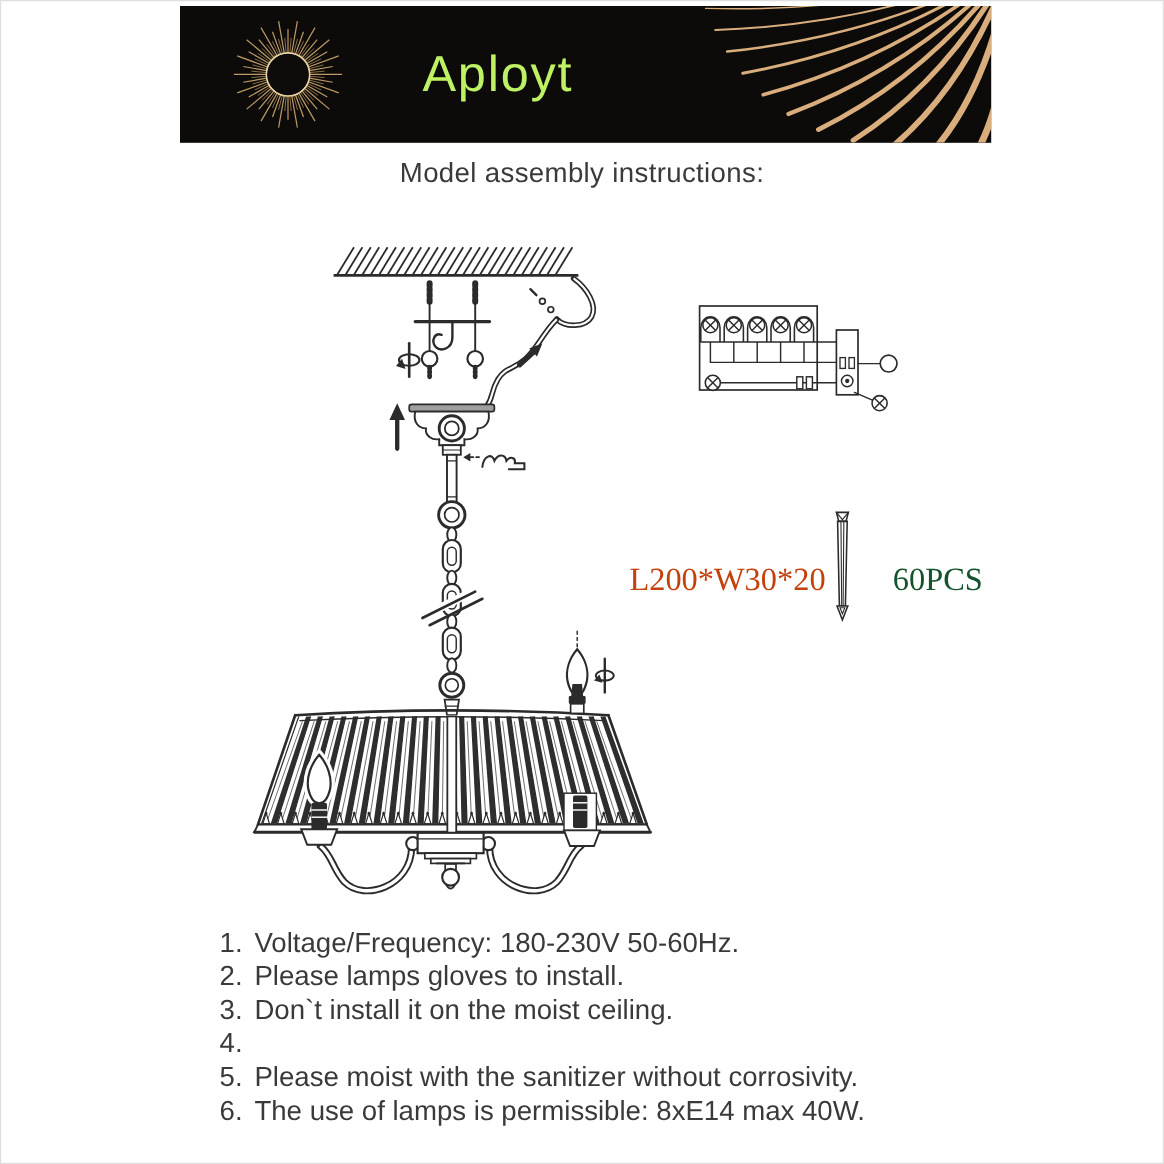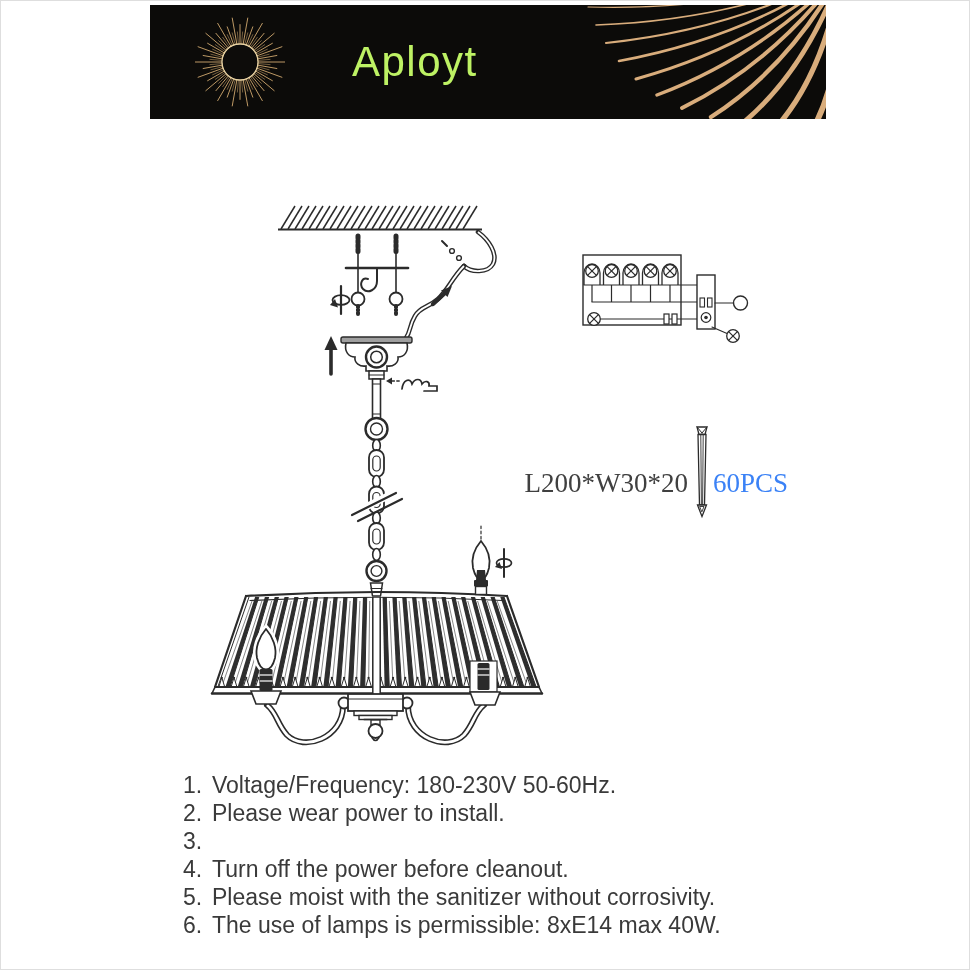--- a/index.html
+++ b/index.html
@@ -15,23 +15,23 @@
   
   .sheet-title{position:absolute;left:0;top:130px;width:970px;text-align:center;
         color:#3a3a3a;font-size:23px;line-height:28px;letter-spacing:0.3px;}
   
   #drawing{position:absolute;left:0;top:0;width:970px;height:970px;}
   .ln{stroke:#2b2b2b;fill:none;stroke-linecap:round;}
   .fw{fill:#ffffff;stroke:#2b2b2b;}
   .fd{fill:#2b2b2b;stroke:none;}
   
   .spec-dims{position:absolute;left:480px;top:468px;width:208px;text-align:right;
-        font-family:"Liberation Serif",serif;font-size:27px;color:#404040;}
-  .spec-qty{position:absolute;left:713px;top:468px;
-        font-family:"Liberation Serif",serif;font-size:27px;color:#3b82f6;}
+        font-family:"Liberation Serif",serif;font-size:27px;color:#c2410c;}
+  .spec-qty{position:absolute;left:744px;top:468px;
+        font-family:"Liberation Serif",serif;font-size:27px;color:#14532d;}
   
   .notes{position:absolute;left:183px;top:771px;margin:0;padding:0;list-style:none;
         color:#3a3a3a;font-size:23px;line-height:28px;}
   .notes li{display:flex;}
   .notes .num{width:29px;flex:0 0 29px;}
   .notes .txt{white-space:nowrap;}
 </style>
 </head>
 <body>
 
@@ -128,20 +128,21 @@
           <path d="M692,-34 Q640.5,61 561,112" fill="none" stroke="#d9ad7c" stroke-width="4.35" stroke-linecap="round"></path>
           <path d="M692,-34 Q657,63.5 594,117" fill="none" stroke="#d9ad7c" stroke-width="4.8" stroke-linecap="round"></path>
           <path d="M692,-34 Q675,64 630,118" fill="none" stroke="#d9ad7c" stroke-width="5.25" stroke-linecap="round"></path>
           <path d="M692,-34 Q693,64 666,118" fill="none" stroke="#d9ad7c" stroke-width="5.7" stroke-linecap="round"></path>
         </g>
     </svg>
     <div class="brand-name">Aployt</div>
   </header>
 
   <div class="sheet-title">
+    <div>Model assembly instructions:</div>
   </div>
 
   <svg id="drawing" viewBox="0 0 970 970">
 
     <g id="hatch">
         <line x1="281" y1="229" x2="295" y2="206" stroke="#2b2b2b" stroke-width="1.5"></line>
         <line x1="288" y1="229" x2="302" y2="206" stroke="#2b2b2b" stroke-width="1.5"></line>
         <line x1="295" y1="229" x2="309" y2="206" stroke="#2b2b2b" stroke-width="1.5"></line>
         <line x1="302" y1="229" x2="316" y2="206" stroke="#2b2b2b" stroke-width="1.5"></line>
         <line x1="309" y1="229" x2="323" y2="206" stroke="#2b2b2b" stroke-width="1.5"></line>
@@ -515,28 +516,28 @@
   <div class="spec-dims">L200*W30*20</div>
   <div class="spec-qty">60PCS</div>
 
   <ol class="notes">
     <li>
         <span class="num">1.</span>
         <span class="txt">Voltage/Frequency: 180-230V 50-60Hz.</span>
       </li>
     <li>
         <span class="num">2.</span>
-        <span class="txt">Please wear power to install.</span>
+        <span class="txt">Please lamps gloves to install.</span>
       </li>
     <li>
         <span class="num">3.</span>
+        <span class="txt">Don`t install it on the moist ceiling.</span>
       </li>
     <li>
         <span class="num">4.</span>
-        <span class="txt">Turn off the power before cleanout.</span>
       </li>
     <li>
         <span class="num">5.</span>
         <span class="txt">Please moist with the sanitizer without corrosivity.</span>
       </li>
     <li>
         <span class="num">6.</span>
         <span class="txt">The use of lamps is permissible: 8xE14 max 40W.</span>
       </li>
   </ol>

